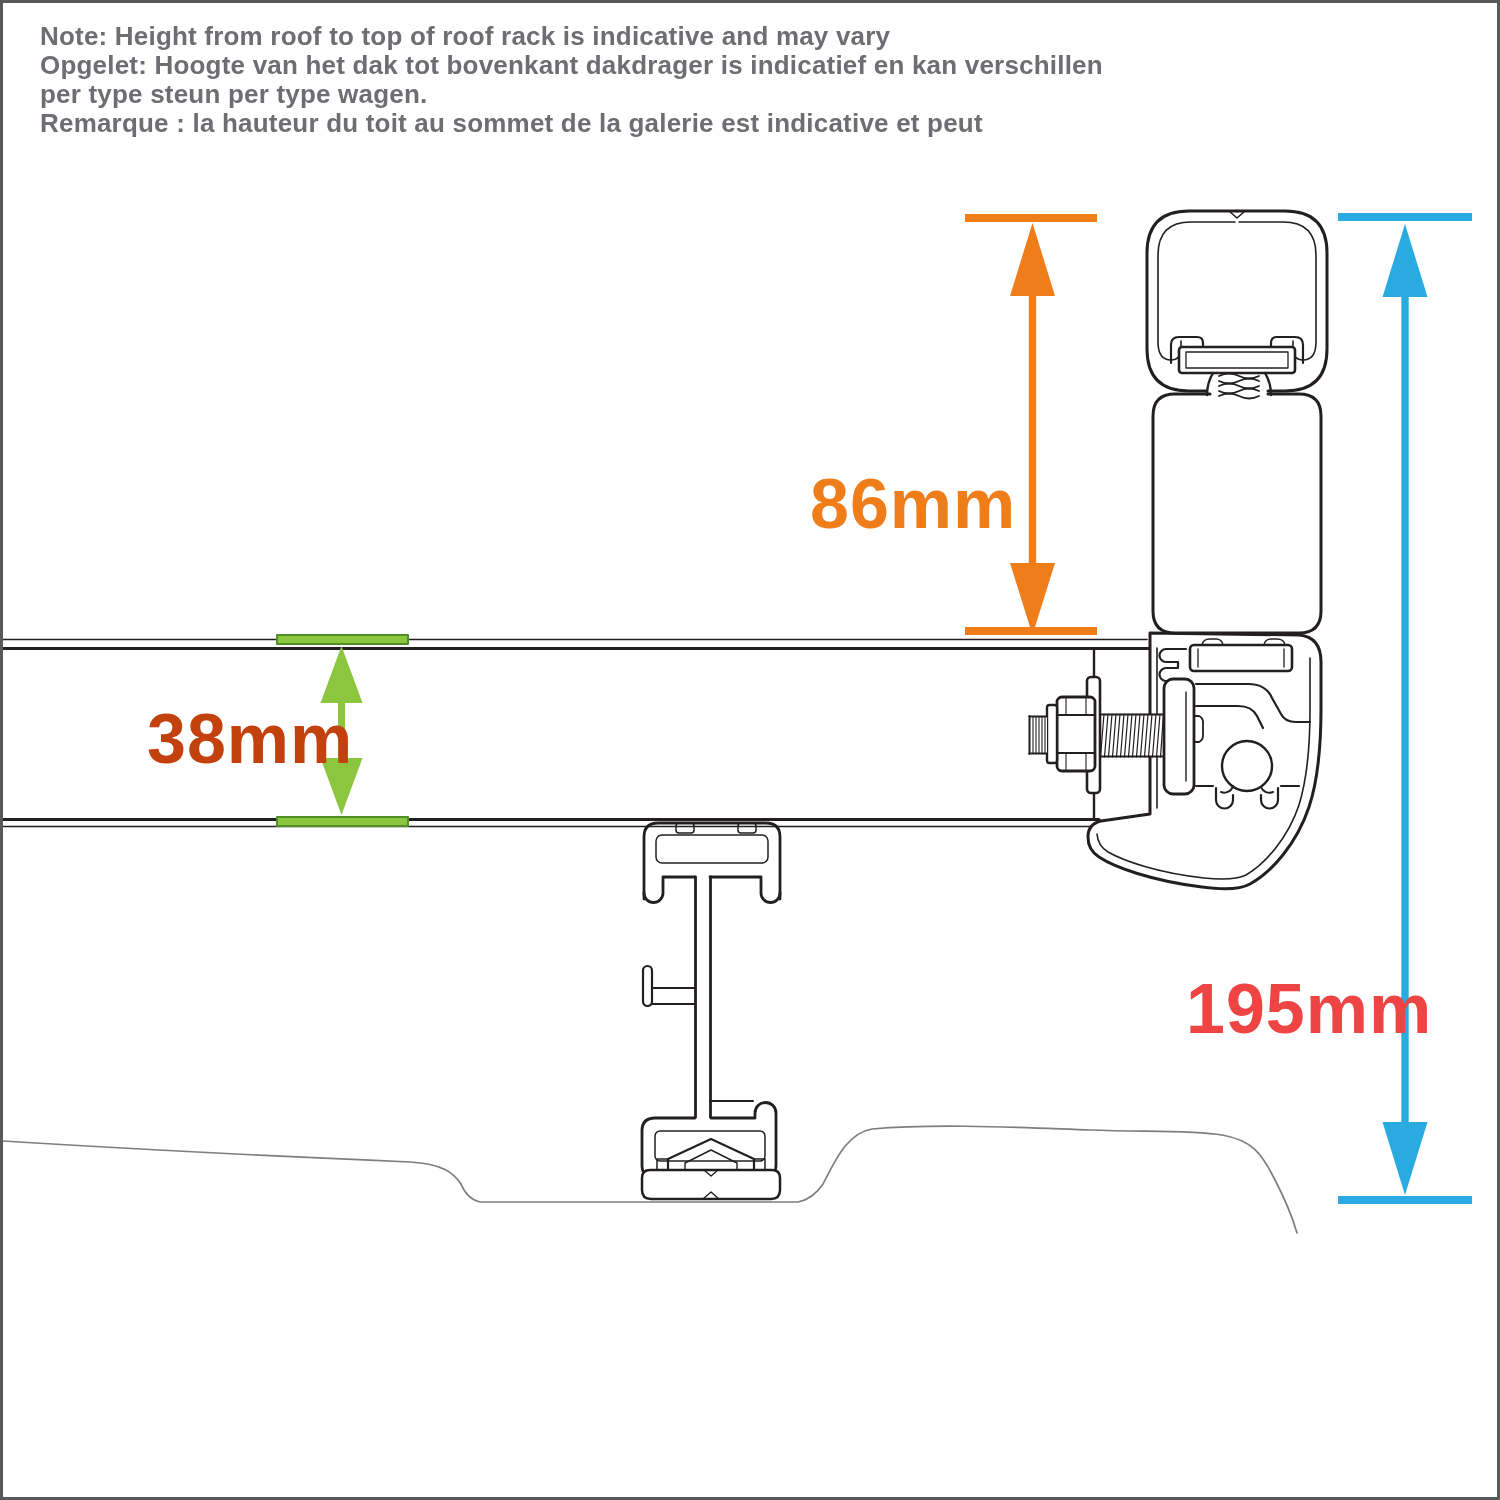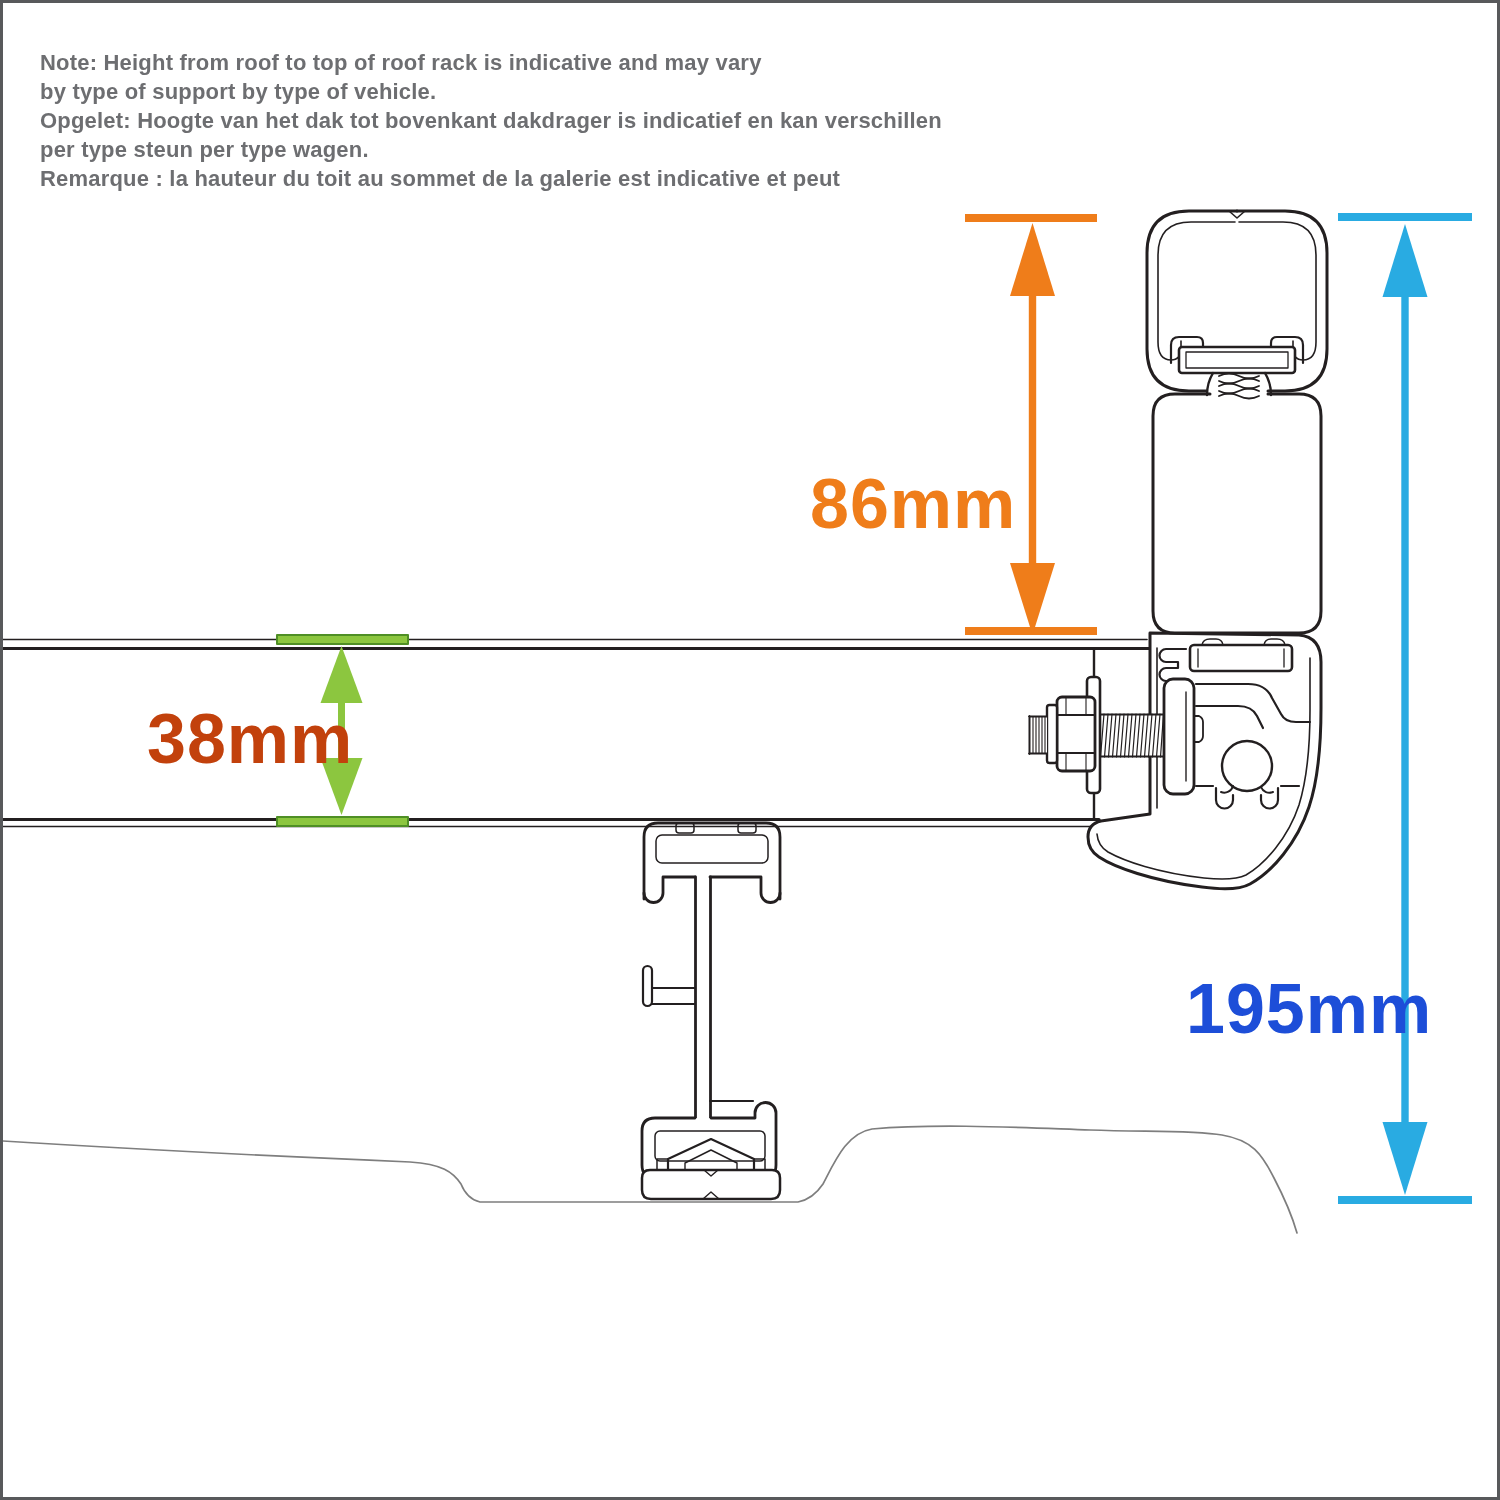--- a/index.html
+++ b/index.html
@@ -6,41 +6,40 @@
   body{
     width:1500px;height:1500px;position:relative;background:#ffffff;
     font-family:"Liberation Sans", sans-serif;overflow:hidden;
   }
   .frame{
     position:absolute;left:0;top:0;width:1494px;height:1494px;
     border:3px solid #58595b;pointer-events:none;z-index:50;
   }
   .note{
     position:absolute;left:40px;top:22px;z-index:10;
-    color:#6d6e71;font-size:22px;font-weight:bold;line-height:28.9px;
-    letter-spacing:.2px;white-space:nowrap;margin-top:27px;
+    color:#6d6e71;font-size:26px;font-weight:bold;line-height:28.9px;
+    letter-spacing:.2px;white-space:nowrap;
   }
   .note .it{}
   .drawing{position:absolute;left:0;top:0;width:1500px;height:1500px;z-index:1;}
   .dim-label{
     position:absolute;font-size:70px;font-weight:700;letter-spacing:1px;
     z-index:20;white-space:nowrap;
   }
   .dim-orange{color:#ef7d1a;left:810px;top:464px;}
   .dim-green{color:#c2410c;left:147px;top:699px;}
-  .dim-blue{color:#1d4ed8;left:1186px;top:969px;}
+  .dim-blue{color:#ef4444;left:1186px;top:969px;}
 </style>
 </head>
 <body>
 
 <div class="frame"></div>
 
 <div class="note">
   <div>Note: Height from roof to top of roof rack is indicative and may vary</div>
-  <div>by type of support by type of vehicle.</div>
   <div class="it">Opgelet: Hoogte van het dak tot bovenkant dakdrager is indicatief en kan verschillen</div>
   <div class="it">per type steun per type wagen.</div>
   <div>Remarque : la hauteur du toit au sommet de la galerie est indicative et peut</div>
 </div>
 
 <svg class="drawing" viewBox="0 0 1500 1500" xmlns="http://www.w3.org/2000/svg" stroke-linecap="round" stroke-linejoin="round" fill="none">
 
   <g stroke="#7e7e7e" stroke-width="1.7">
     <path d="M 3,1141 C 160,1151 340,1159 410,1162 C 442,1164 453,1172 461,1184
              Q 467,1199 480,1202 L 798,1202 Q 813,1199 823,1184

